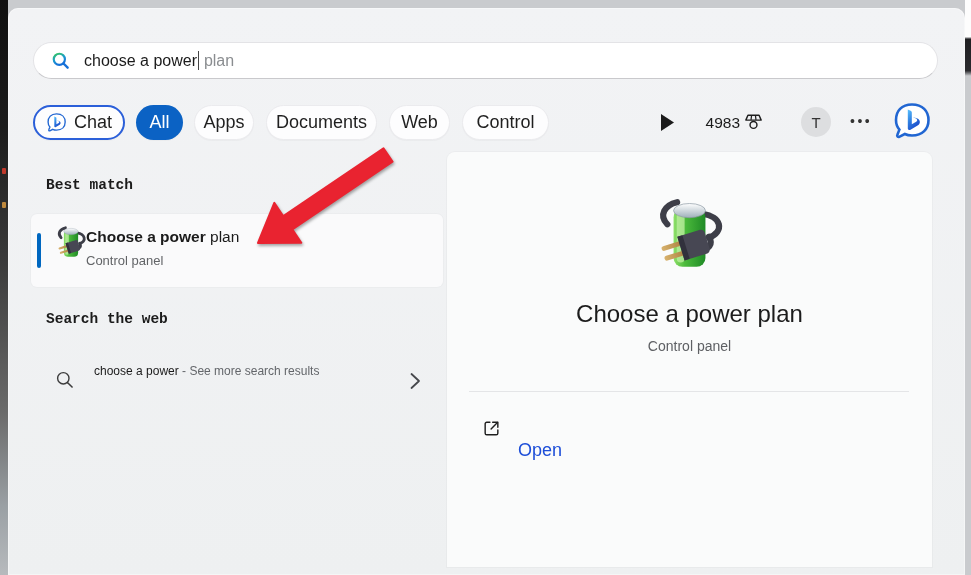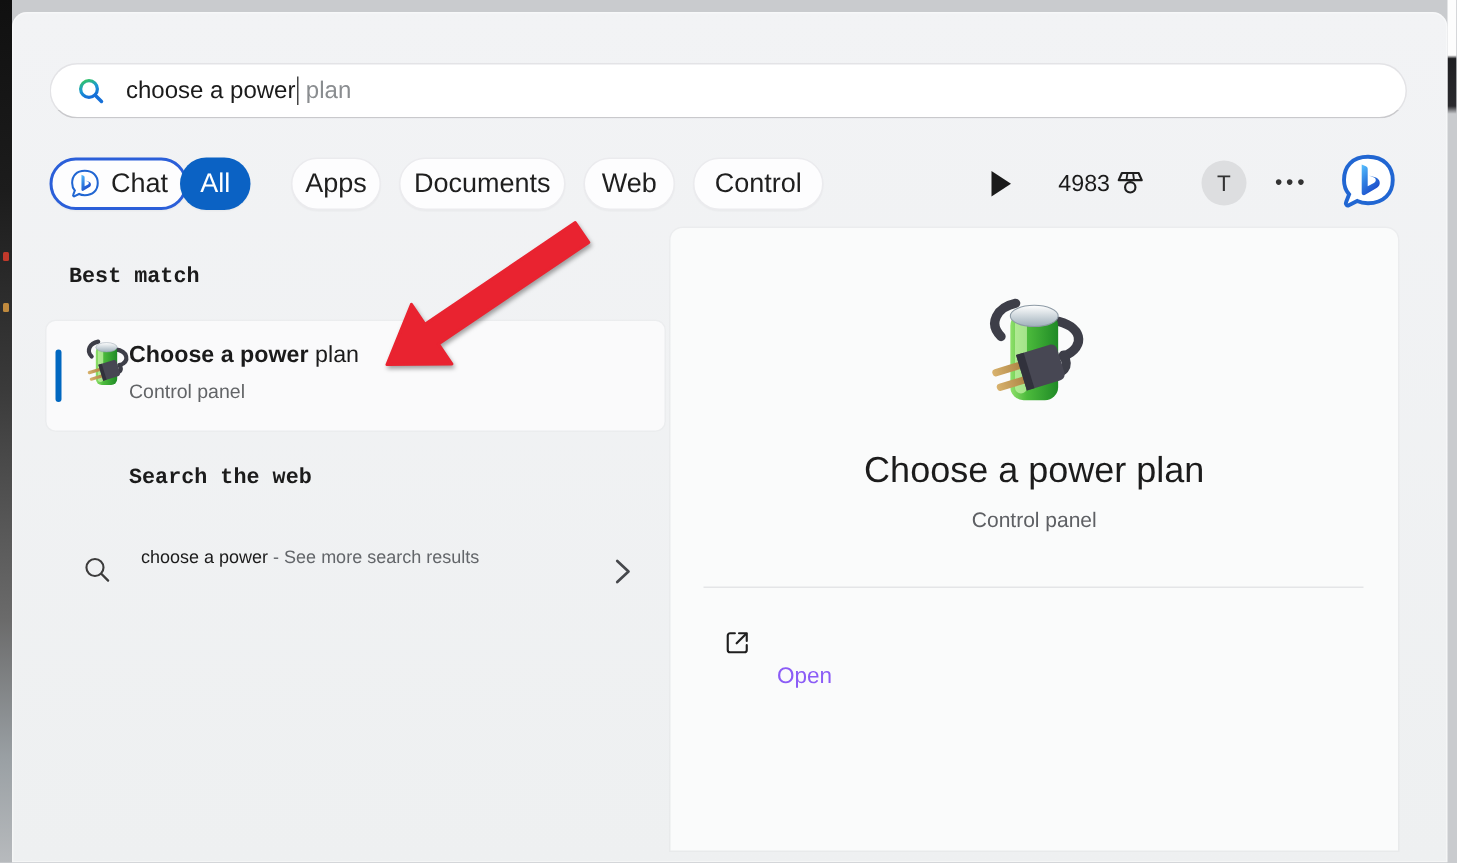--- a/index.html
+++ b/index.html
@@ -76,21 +76,21 @@
   .card{position:absolute;left:447px;top:152px;width:485px;height:415px;background:#fafbfb;
     border-radius:8px 8px 0 0;box-shadow:0 0 0 1px rgba(0,0,0,.025);}
   .card .bigicon{position:absolute;left:200px;top:44px;width:85px;height:85px;}
   .card .c-title{position:absolute;left:0;top:148px;width:100%;text-align:center;
     font-size:24px;color:#1c1c1c;font-weight:400;}
   .card .c-sub{position:absolute;left:0;top:186px;width:100%;text-align:center;font-size:14px;color:#5e6064;}
   .card .divider{position:absolute;left:22px;top:239px;width:440px;height:1px;background:#e4e5e7;}
   .open-row{position:absolute;left:22px;top:258px;width:440px;height:36px;display:flex;align-items:center;
     gap:17px;cursor:pointer;border-radius:4px;}
   .open-row .oicon{margin-left:13px;width:19px;height:19px;}
-  .open-row .olabel{font-size:15px;color:#8b5cf6;margin-top:44px;}
+  .open-row .olabel{font-size:18px;color:#1d4ed8;margin-top:44px;}
 
   
   .arrow{position:absolute;left:235px;top:138px;width:170px;height:130px;z-index:20;pointer-events:none;
     filter:drop-shadow(1.5px 2px 1.5px rgba(0,0,0,.35));}
 </style>
 </head>
 <body>
 
 <svg width="0" height="0" style="position:absolute" aria-hidden="true">
   <defs>
@@ -160,21 +160,21 @@
       </div>
     </div>
 
     <div class="chips">
       <div class="chip chip-chat">
         <svg width="21" height="21" viewBox="0 0 40 40">
             <use href="#bing-bubble"></use>
           </svg>
         <span>Chat</span>
       </div>
-      <div class="chip chip-all" style="left:112px;width:47px;background:#0b62c4;">
+      <div class="chip chip-all" style="left:128px;width:47px;background:#0b62c4;">
         <span>All</span>
       </div>
       <div class="chip" style="left:186px;width:60px;">
         <span>Apps</span>
       </div>
       <div class="chip" style="left:258px;width:111px;">
         <span>Documents</span>
       </div>
       <div class="chip" style="left:381px;width:61px;">
         <span>Web</span>
@@ -211,21 +211,21 @@
 
     <div class="tile">
       <div class="accent" style="background:#0067c0"></div>
       <svg class="ticon" viewBox="0 0 96 96">
           <use href="#battery-plug"></use>
         </svg>
       <div class="t-title"><span class="b">Choose a power</span><span> plan</span></div>
       <div class="t-sub">Control panel</div>
     </div>
 
-    <div class="sect-h" style="left:38px;top:303px;margin-left:40px;">Search the web</div>
+    <div class="sect-h" style="left:38px;top:303px;">Search the web</div>
 
     <div class="web-item">
       <svg class="wicon" viewBox="0 0 24 24">
         <circle cx="9.5" cy="9.5" r="6.5" fill="none" stroke="#3c3c3c" stroke-width="1.6"></circle>
         <line x1="14.5" y1="14.5" x2="19.5" y2="19.5" stroke="#3c3c3c" stroke-width="1.8" stroke-linecap="round"></line>
       </svg>
       <div class="wtext"><span>choose a power</span><span class="dim"> - See more search results</span></div>
       <svg class="chev" viewBox="0 0 12 18">
         <polyline points="2.5,2 10,9 2.5,16" fill="none" stroke="#46484c" stroke-width="1.8" stroke-linecap="round" stroke-linejoin="round"></polyline>
       </svg>

